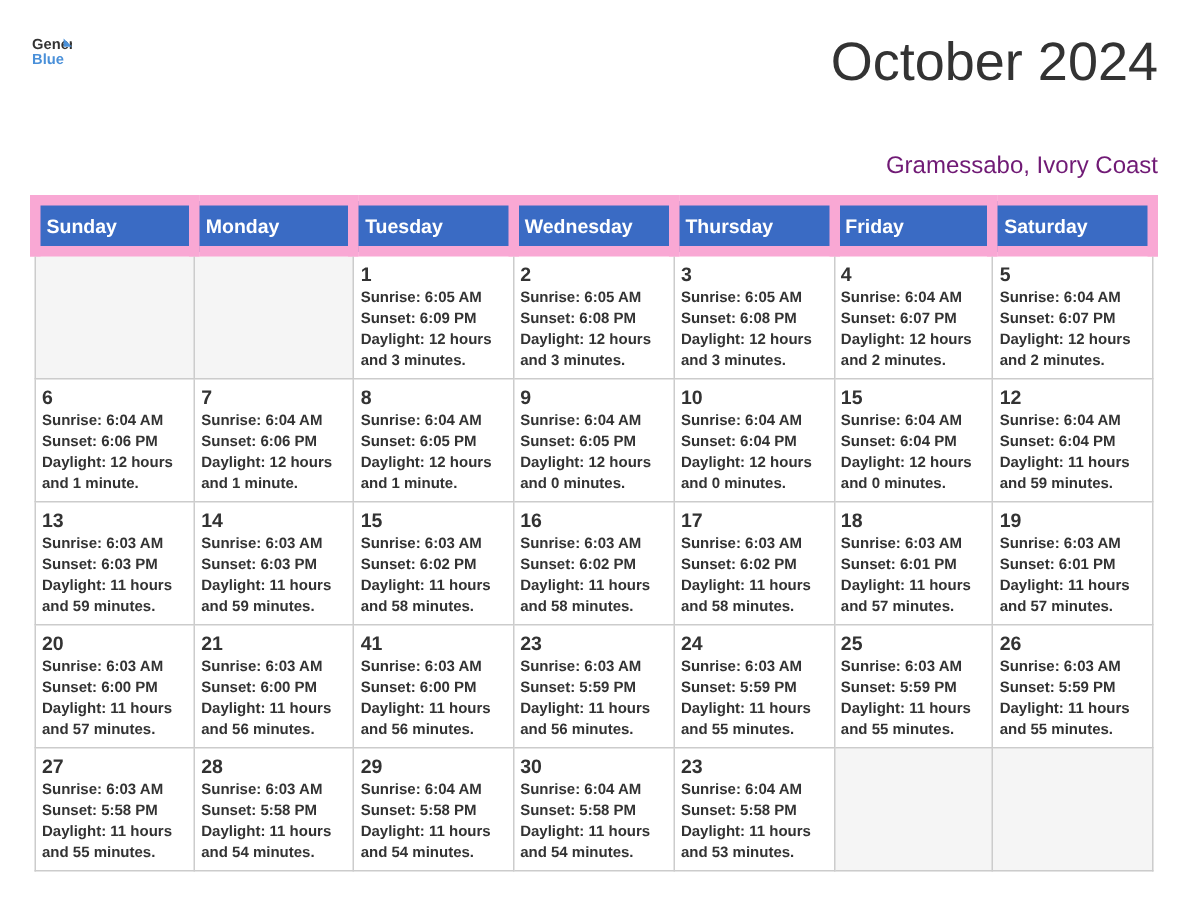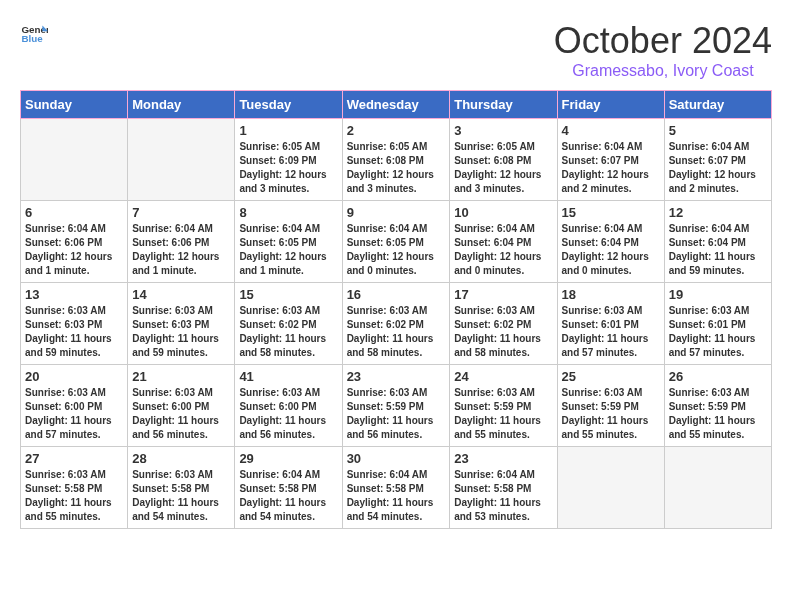--- a/index.html
+++ b/index.html
@@ -19,44 +19,45 @@
     .logo {
       display: flex;
       align-items: center;
       gap: 4px;
     }
     .logo-icon {
       width: 28px;
       height: 28px;
     }
     .title-section {
-      text-align: center;
+      text-align: right;
     }
     .month-title {
       font-size: 36px;
       font-weight: normal;
       color: #333;
     }
     .subtitle {
       font-size: 16px;
-      color: #8b5cf6;
+      color: #701a75;
+      margin-top: 40px;
     }
     table {
       width: 100%;
       border-collapse: collapse;
       border: 1px solid #ccc;
     }
     th {
       background-color: #3a6bc4;
       color: #fff;
       font-size: 13px;
       font-weight: bold;
       padding: 6px 4px;
       text-align: left;
-      border: 1px solid #f9a8d4;
+      border: 7px solid #f9a8d4;
     }
     td {
       vertical-align: top;
       border: 1px solid #ccc;
       padding: 4px;
       width: 108px;
       min-height: 80px;
       font-size: 10.5px;
       color: #333;
       background: #fff;

